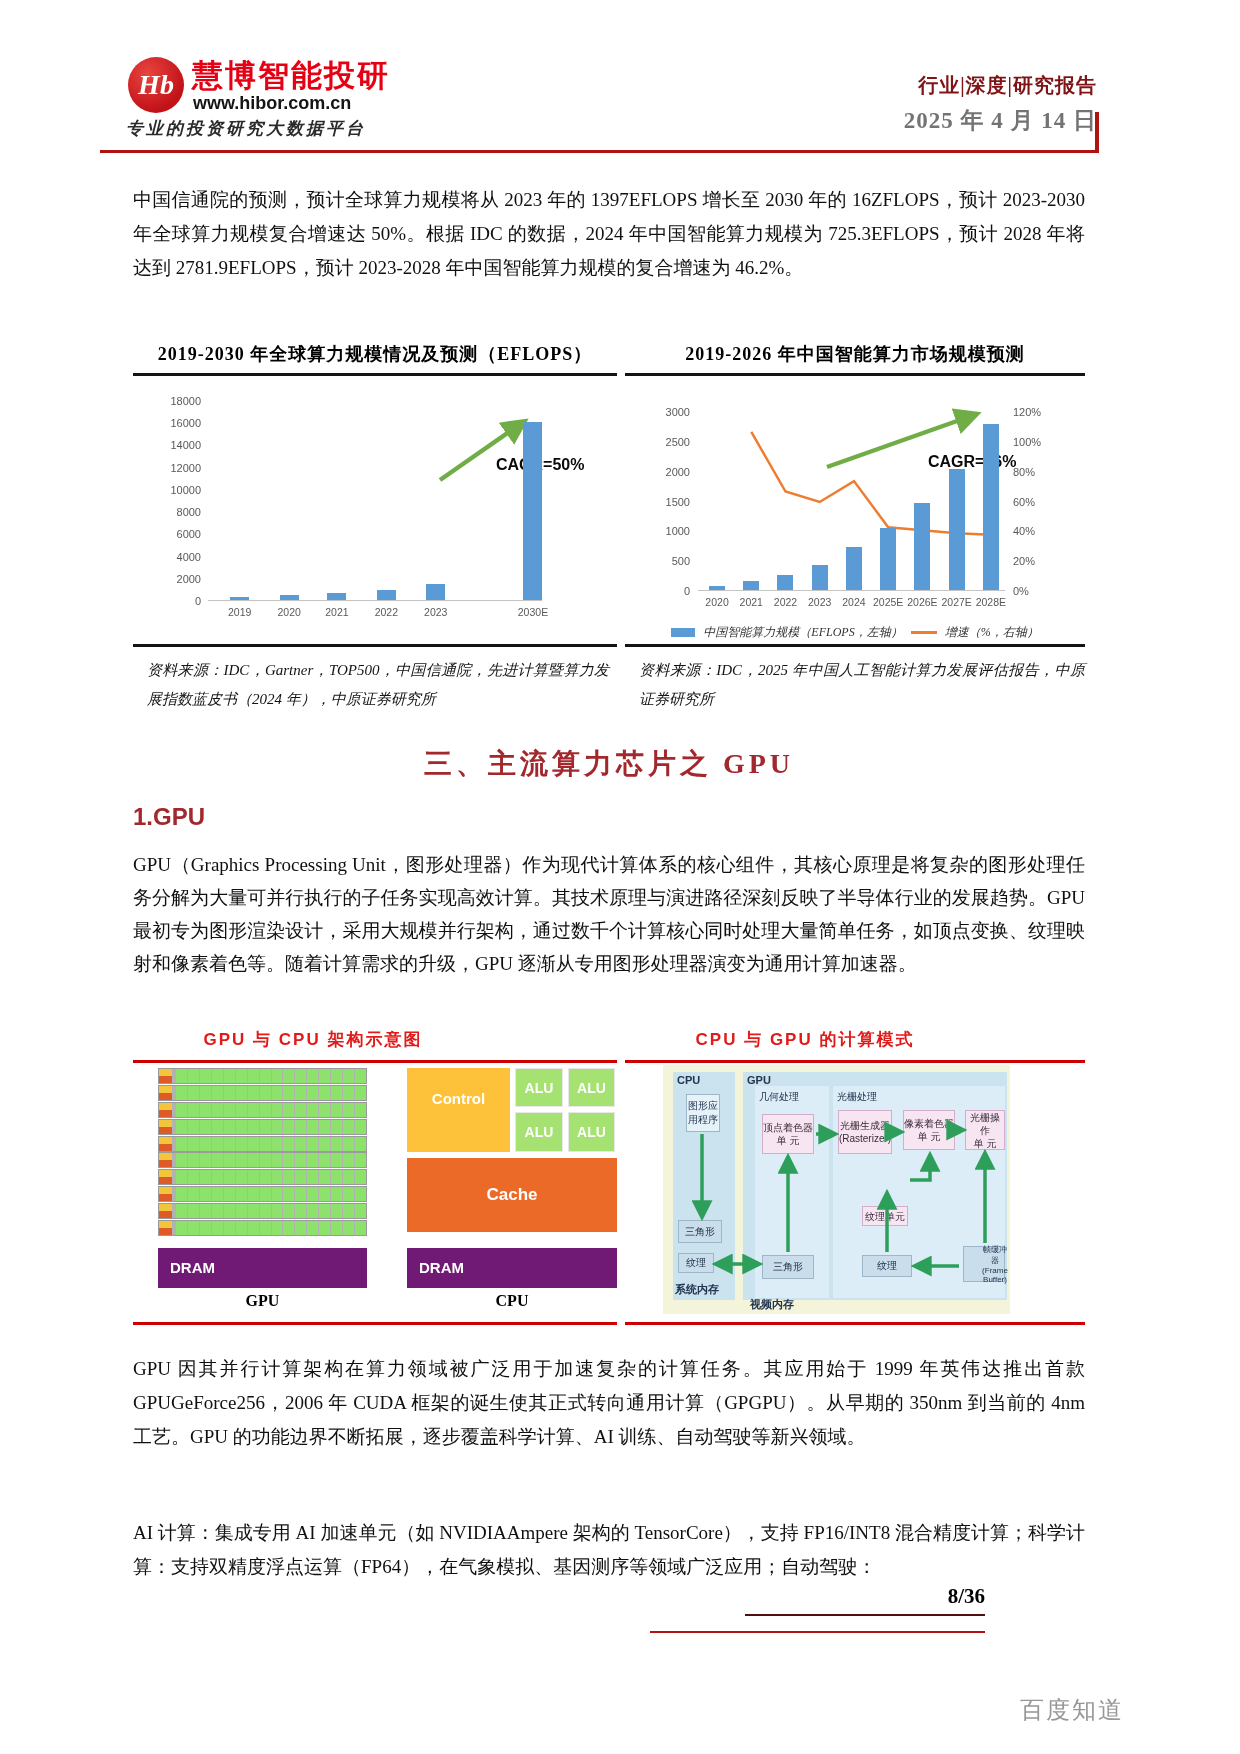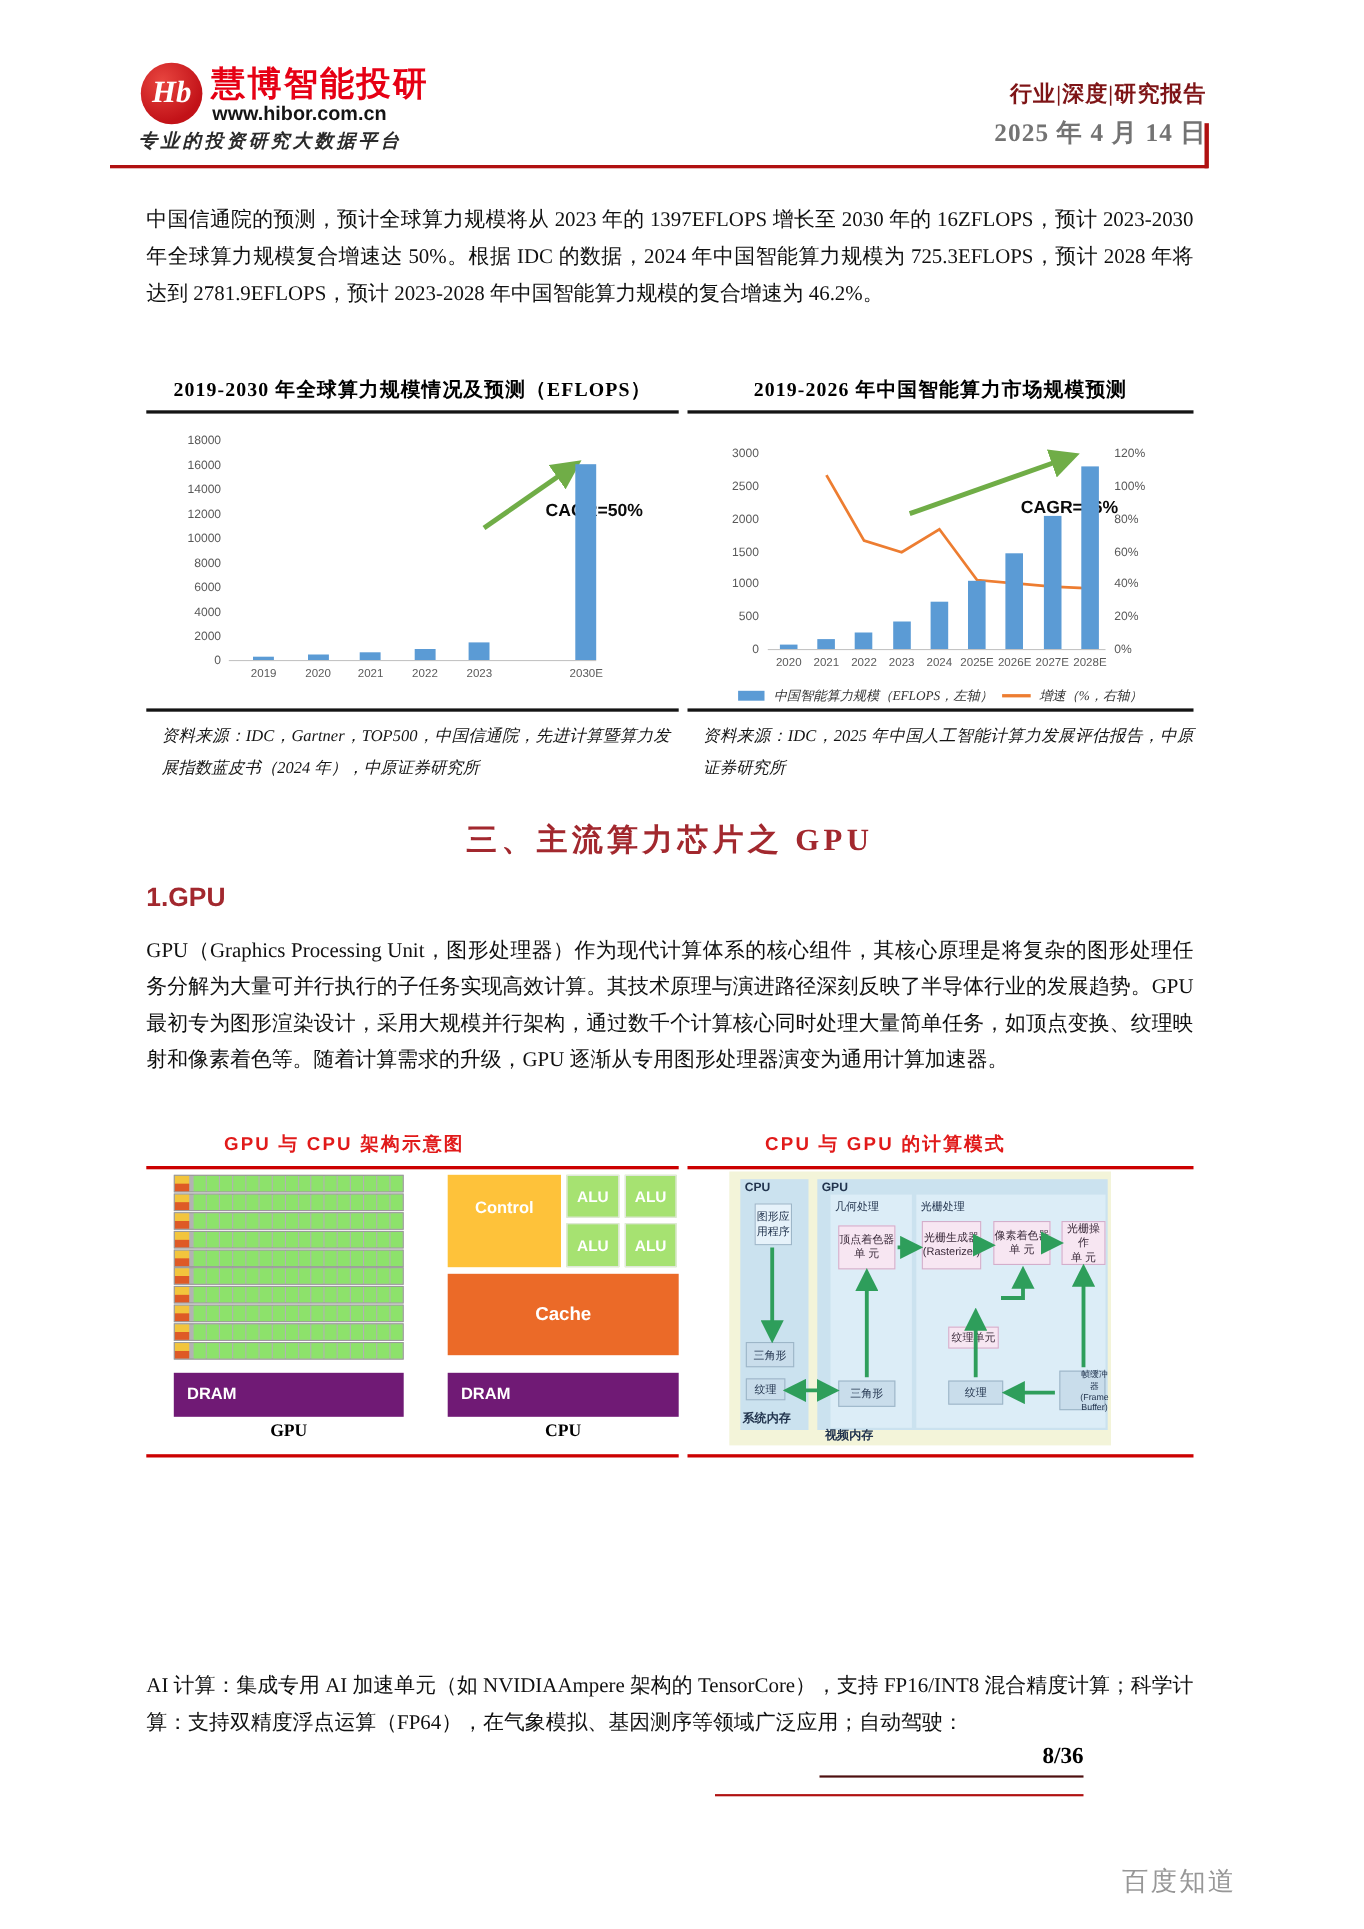--- a/index.html
+++ b/index.html
@@ -503,20 +503,21 @@
         <line x1="93" y1="236" x2="132" y2="236" marker-start="url(#ahl)" marker-end="url(#ah)"></line>
         <line x1="163" y1="224" x2="163" y2="131" marker-end="url(#ah)"></line>
         <line x1="262" y1="224" x2="262" y2="167" marker-end="url(#ah)"></line>
         <line x1="334" y1="238" x2="292" y2="238" marker-end="url(#ah)"></line>
         <line x1="360" y1="215" x2="360" y2="127" marker-end="url(#ah)"></line>
       </g>
     </svg>
     <div class="dfig-brule"></div>
   </div>
 
+  <div class="abs para p3">GPU 因其并行计算架构在算力领域被广泛用于加速复杂的计算任务。其应用始于 1999 年英伟达推出首款 GPUGeForce256，2006 年 CUDA 框架的诞生使其正式转向通用计算（GPGPU）。从早期的 350nm 到当前的 4nm 工艺。GPU 的功能边界不断拓展，逐步覆盖科学计算、AI 训练、自动驾驶等新兴领域。</div>
   <div class="abs para p4">AI 计算：集成专用 AI 加速单元（如 NVIDIAAmpere 架构的 TensorCore），支持 FP16/INT8 混合精度计算；科学计算：支持双精度浮点运算（FP64），在气象模拟、基因测序等领域广泛应用；自动驾驶：</div>
 
   <div class="abs page-num">8/36</div>
   <div class="abs foot-l1"></div>
   <div class="abs foot-l2"></div>
   <div class="abs watermark">百度知道</div>
 
 </div>
 
 </body></html>

